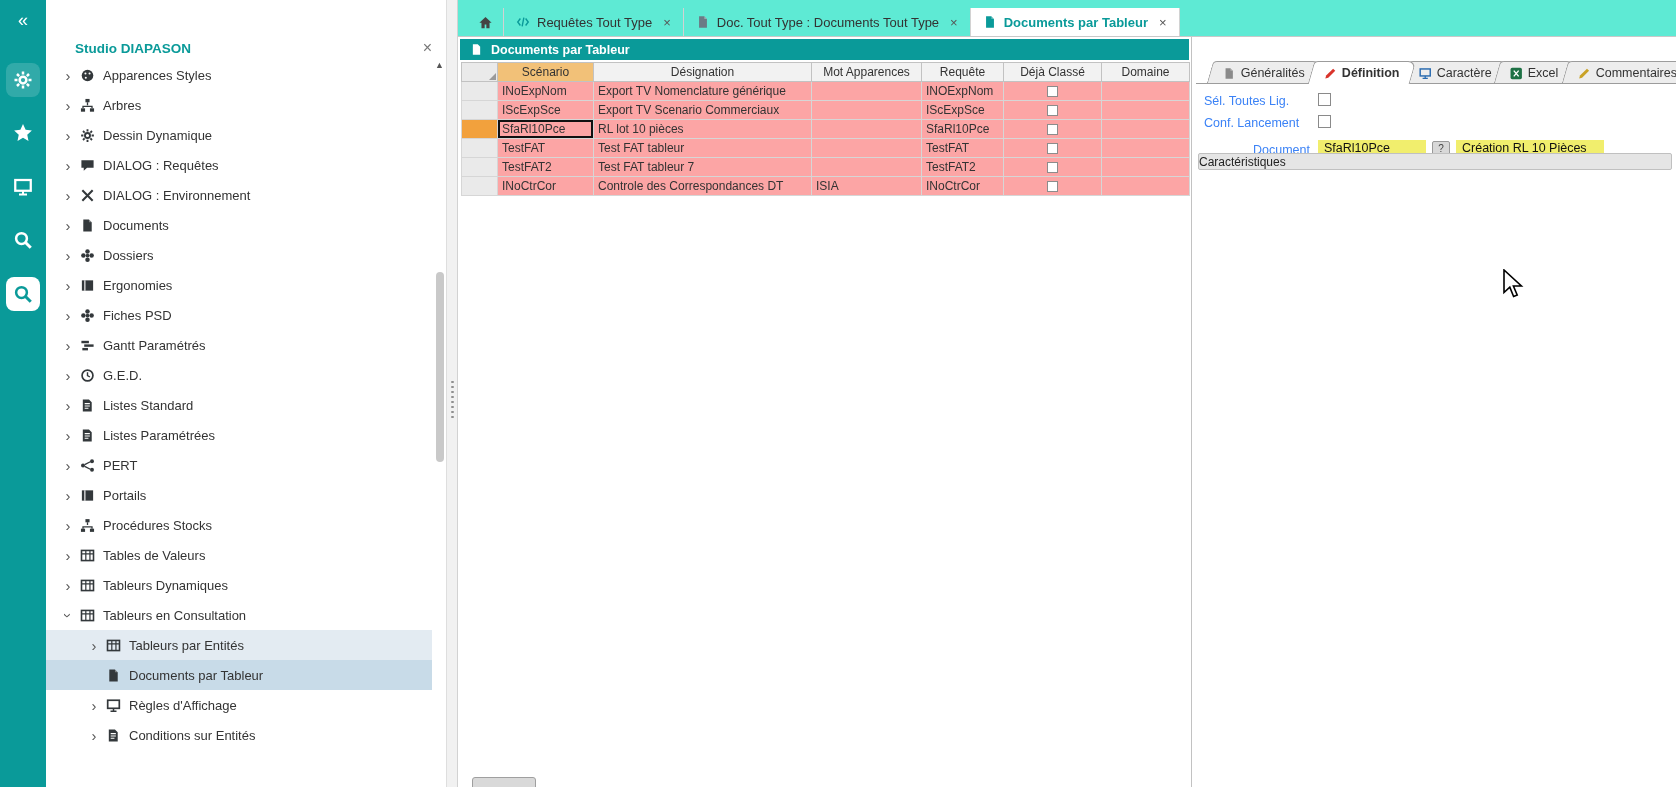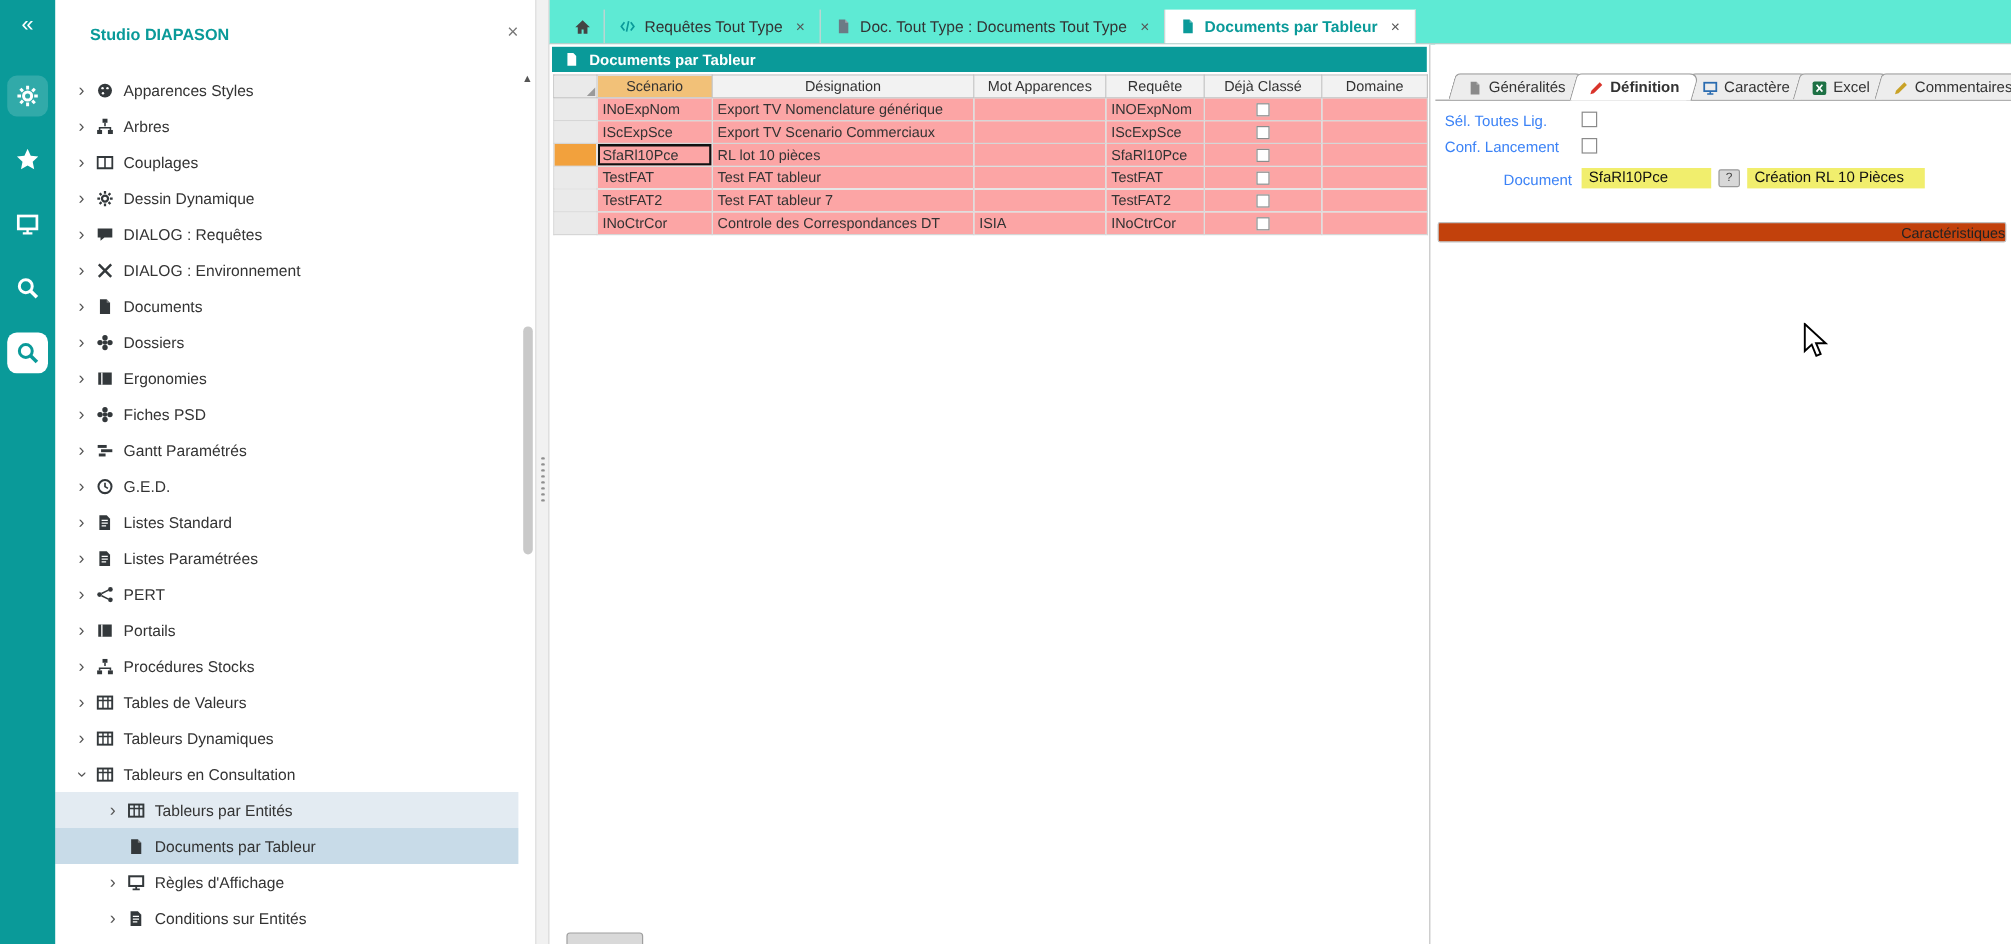--- a/index.html
+++ b/index.html
@@ -13,21 +13,21 @@
   .rail-btn { position:absolute; left:6px; width:34px; height:34px; border:none; background:transparent; border-radius:8px; display:flex; align-items:center; justify-content:center; color:#fff; cursor:pointer; }
   .rail-btn svg { width:20px; height:20px; fill:currentColor; }
   .r-gear { top:63px; background:rgba(255,255,255,.16); }
   .r-star { top:116px; }
   .r-mon  { top:170px; }
   .r-sea  { top:223px; }
   .r-sea2 { top:277px; background:#fff; color:#0a9a99; }
 
   
   .sidebar { position:absolute; left:46px; top:0; width:400px; height:100%; background:#fff; }
-  .sidebar-header { position:absolute; top:0; left:0; right:0; height:56px; display:flex; align-items:center; padding:0 14px 0 29px; }
+  .sidebar-header { position:absolute; top:0; left:0; right:0; height:56px; display:flex; align-items:flex-end; padding:0 14px 0 29px; }
   .sidebar-title { flex:1; color:#0a9a99; font-weight:bold; font-size:13.5px; }
   .sidebar-close { color:#777; font-size:16px; line-height:16px; cursor:pointer; }
   .tree { position:absolute; top:60px; left:0; right:14px; }
   .tree-item { height:30px; display:flex; align-items:center; font-size:13px; color:#333; cursor:pointer; }
   .tree-item.lv1 { padding-left:14px; }
   .tree-item.lv2 { padding-left:40px; }
   .tree-item.hl { background:#e3ebf2; }
   .tree-item.selected { background:#c8dbe8; }
   .chev { width:16px; margin-right:4px; color:#555; font-size:15px; display:inline-flex; justify-content:center; }
   .chev.right::before { content:"›"; }
@@ -79,21 +79,21 @@
   .cb { position:absolute; width:13px; height:13px; border:1px solid #8a8a8a; background:#fff; cursor:pointer; }
   .lbl-sel  { left:8px;  top:57px; }
   .cb1      { left:122px; top:56px; }
   .lbl-conf { left:8px;  top:79px; }
   .cb2      { left:122px; top:78px; }
   .lbl-doc  { left:8px;  top:106px; width:106px; text-align:right; }
   .ylw { position:absolute; background:#f1ee6d; height:17px; line-height:17px; padding:0 6px; font-size:12.5px; color:#111; white-space:nowrap; overflow:hidden; cursor:text; }
   .val-doc  { left:122px; top:103px; width:108px; }
   .desc-doc { left:260px; top:103px; width:148px; }
   .qbtn { position:absolute; left:236px; top:104px; width:18px; height:15px; background:#d8d8d8; border:1px solid #999; font-size:10px; line-height:13px; text-align:center; color:#444; border-radius:2px; cursor:pointer; padding:0; }
-  .secbar { position:absolute; left:2px; right:4px; top:148px; height:17px; background:#c2410c; border:1px solid #c0c0c0; border-radius:2px; text-align:right; font-size:12px; line-height:16px; color:#222; }
+  .secbar { position:absolute; left:2px; right:4px; top:116px; height:17px; background:#e5e5e5; border:1px solid #c0c0c0; border-radius:2px; text-align:left; font-size:12px; line-height:16px; color:#222; }
 
   
   .cursor { position:absolute; left:1502px; top:269px; width:22px; height:31px; z-index:20; pointer-events:none; }
 </style>
 </head>
 <body>
 
 <svg class="symdefs" xmlns="http://www.w3.org/2000/svg" aria-hidden="true">
   <defs>
     <symbol id="ic-home" viewBox="0 0 16 16">
@@ -238,27 +238,20 @@
       </div>
 
       <div class="tree-item lv1">
         <span class="chev right"></span>
         <svg class="ti-ic">
           <use href="#ic-tree"></use>
         </svg>
         <span class="lbl">Arbres</span>
       </div>
 
-      <div class="tree-item lv1">
-        <span class="chev right"></span>
-        <svg class="ti-ic">
-          <use href="#ic-columns"></use>
-        </svg>
-        <span class="lbl">Couplages</span>
-      </div>
 
       <div class="tree-item lv1">
         <span class="chev right"></span>
         <svg class="ti-ic">
           <use href="#ic-gear"></use>
         </svg>
         <span class="lbl">Dessin Dynamique</span>
       </div>
 
       <div class="tree-item lv1">

